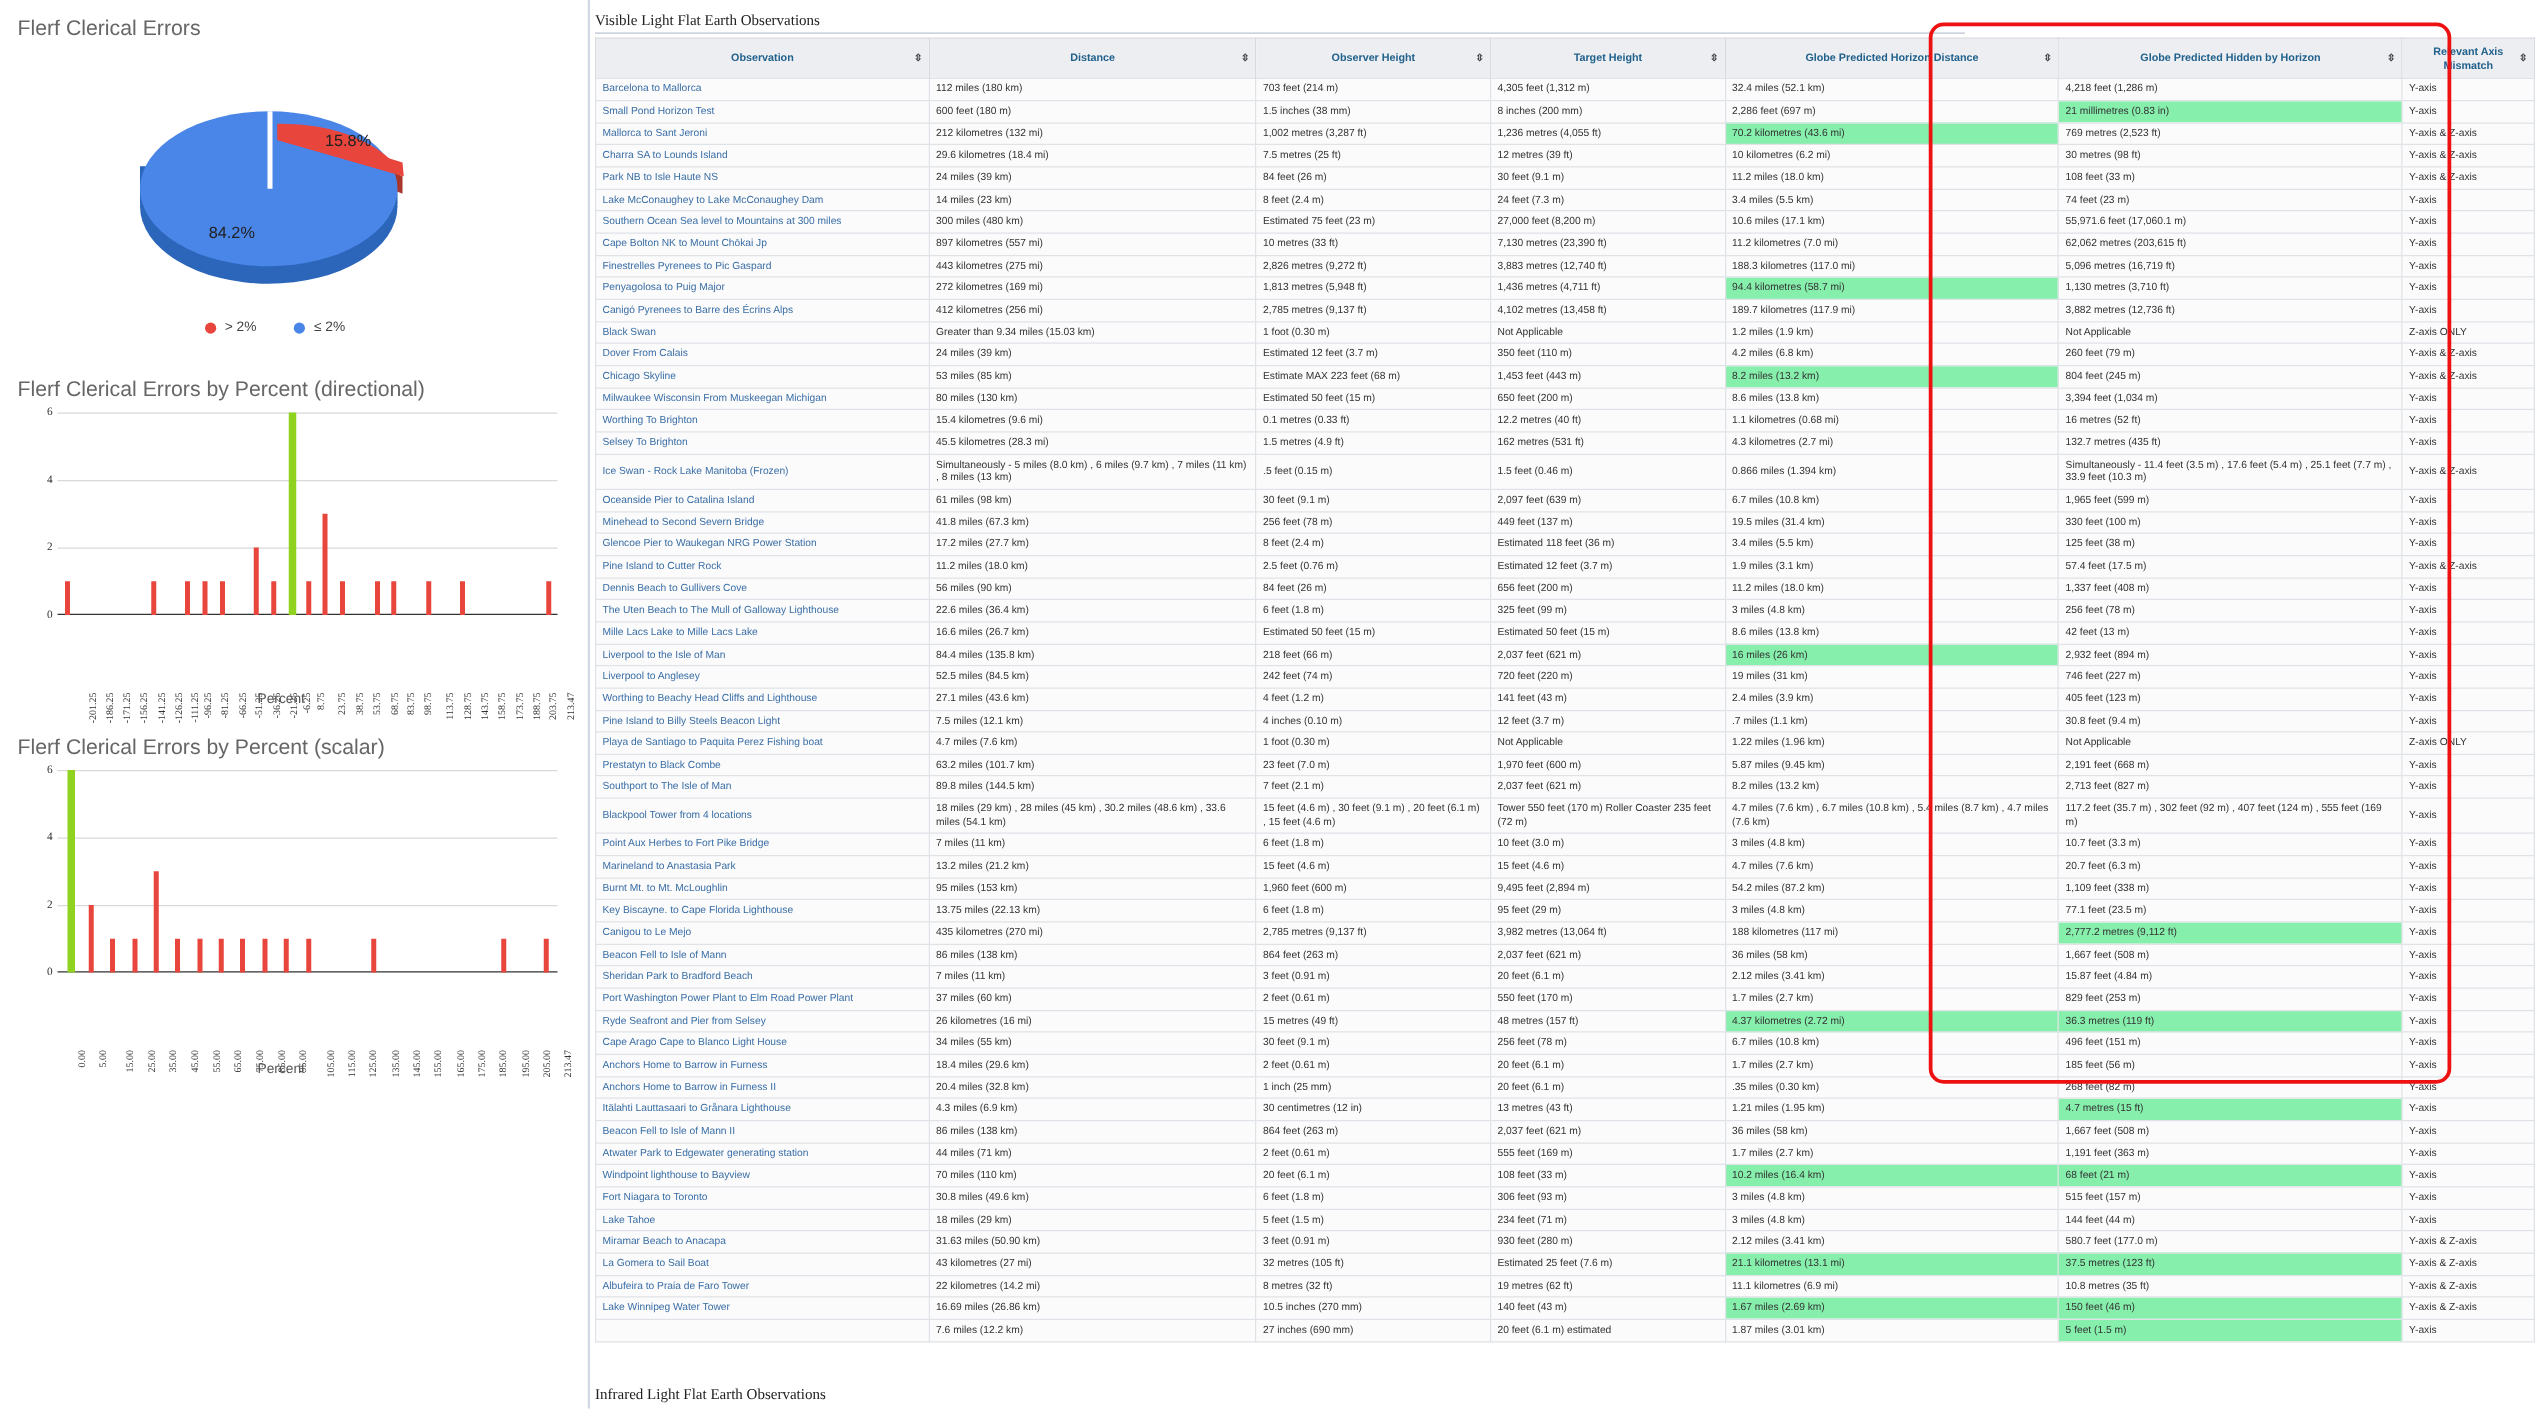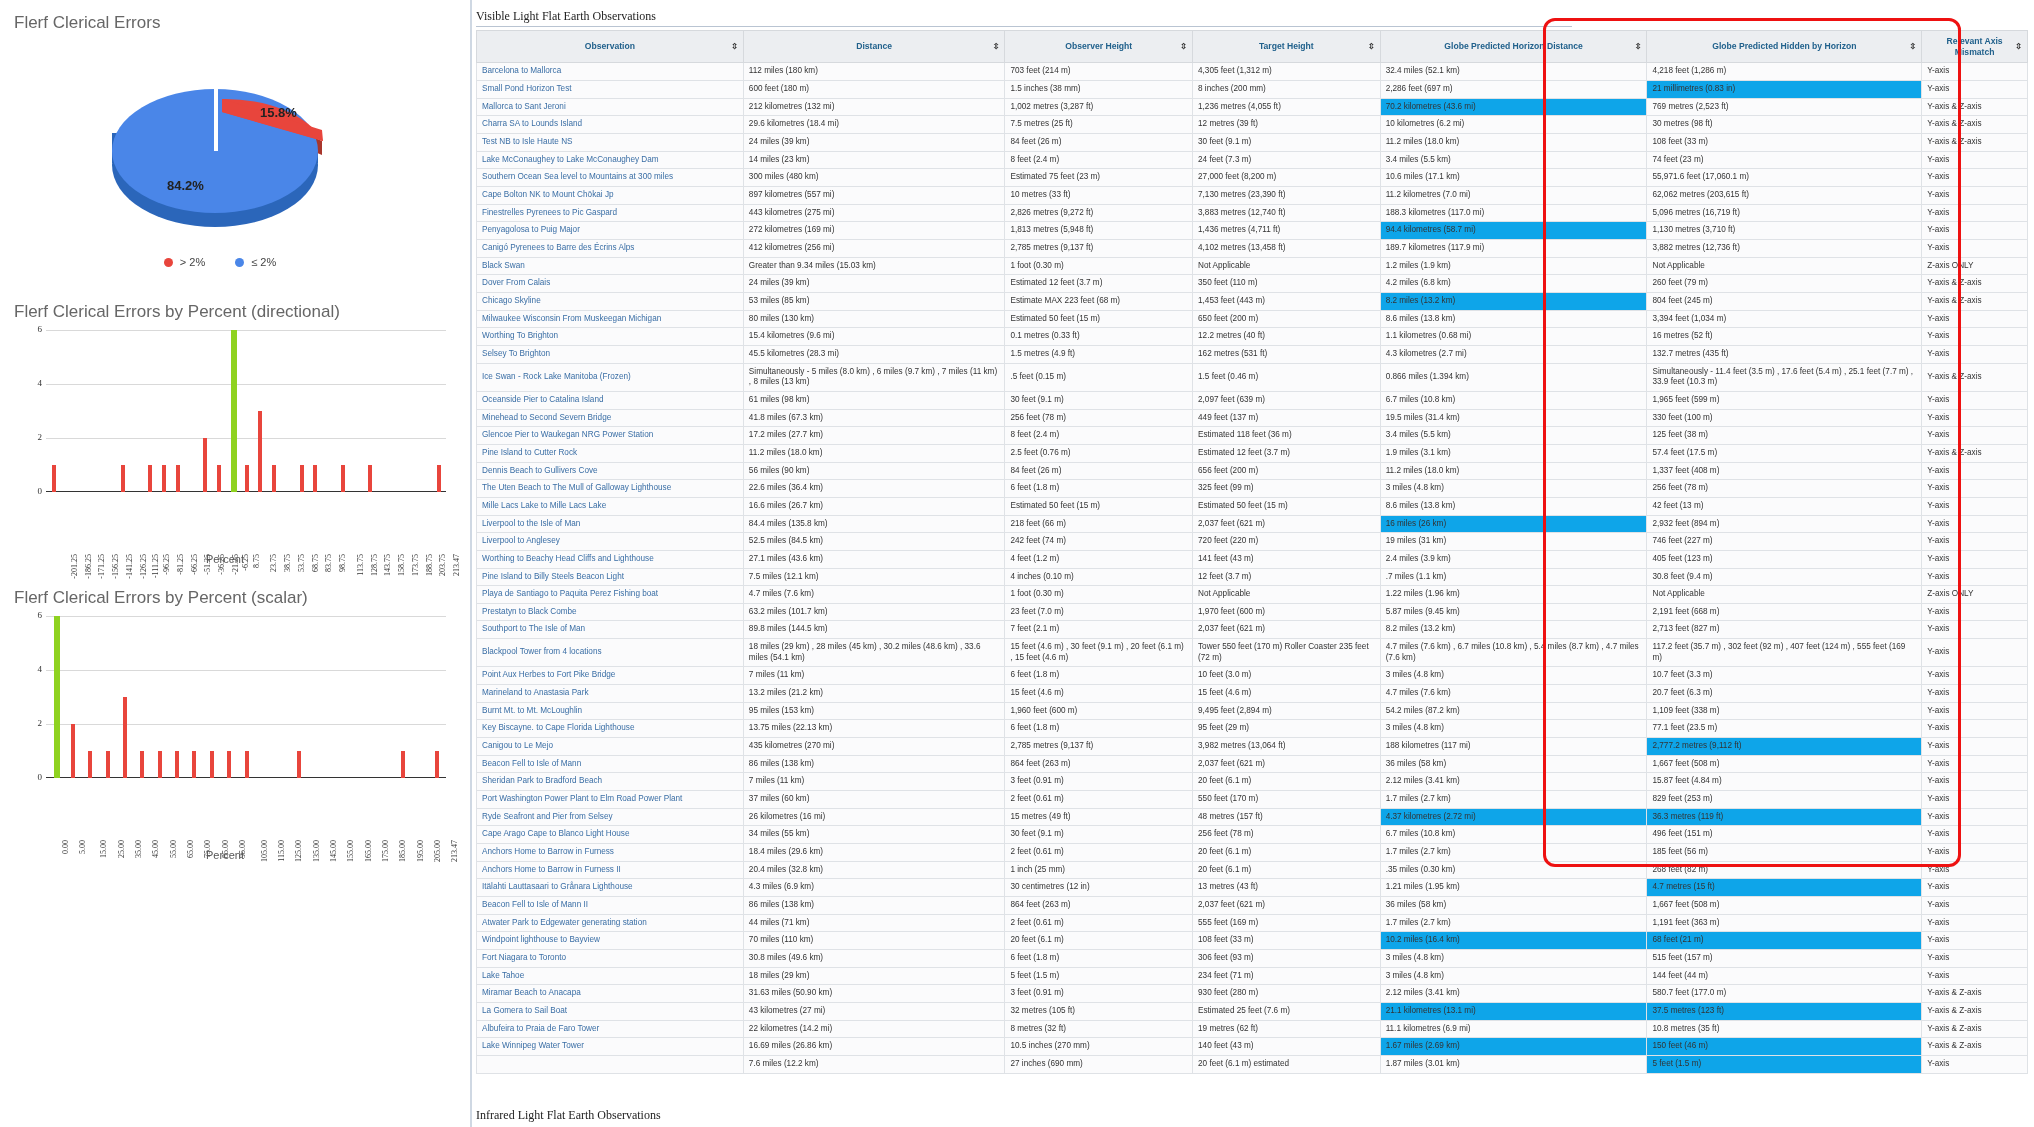--- a/index.html
+++ b/index.html
@@ -19,21 +19,21 @@
   }
 
   .chart-title {
     font-size:17px; color:#666; font-family:"Liberation Sans", sans-serif;
     font-weight:400;
   }
 
   
   #pie-block { position:absolute; left:0; top:0; width:470px; height:290px; }
   #pie-title { position:absolute; left:14px; top:13px; }
-  #pie-wrap { position:absolute; left:105px; top:55px; width:230px; height:185px;font-weight:bold; }
+  #pie-wrap { position:absolute; left:105px; top:55px; width:230px; height:185px; }
 
   .pie-svg { display:block; }
 
   #pie-legend {
     position:absolute; left:0; top:256px; width:440px;
     display:flex; justify-content:center; gap:30px; align-items:center;
     font-size:11px; color:#444;
   }
   .legend-entry { display:flex; align-items:center; gap:7px; }
   .legend-dot { width:9px; height:9px; border-radius:50%; display:inline-block; }
@@ -128,21 +128,21 @@
   table.obs td {
     border:1px solid #dfe2e6;
     padding:3px 5px;
     color:#333;
     vertical-align:middle;
     line-height:1.3;
     background:#fbfbfc;
     height:11.5px;
   }
   table.obs td.obsname a { color:#3a6ea5; text-decoration:none; }
-  table.obs td.hl { background:#0ea5e9;margin-left:48px; }
+  table.obs td.hl { background:#86efac;margin-left:48px; }
   table.obs td.axis { text-align:left; }
 
   
   #annot-rect {
     position:absolute;
     left:1073px; top:18px; width:418px; height:849px;
     border:3px solid #ee1111;
     border-radius:12px;
     pointer-events:none;
     z-index:50;
@@ -375,21 +375,21 @@
         <tr>
           <td class="obsname"><a href="#">Charra SA to Lounds Island</a></td>
           <td>29.6 kilometres (18.4 mi)</td>
           <td>7.5 metres (25 ft)</td>
           <td>12 metres (39 ft)</td>
           <td>10 kilometres (6.2 mi)</td>
           <td>30 metres (98 ft)</td>
           <td class="axis">Y-axis &amp; Z-axis</td>
         </tr>
         <tr>
-          <td class="obsname"><a href="#">Test NB to Isle Haute NS</a></td>
+          <td class="obsname"><a href="#">Park NB to Isle Haute NS</a></td>
           <td>24 miles (39 km)</td>
           <td>84 feet (26 m)</td>
           <td>30 feet (9.1 m)</td>
           <td>11.2 miles (18.0 km)</td>
           <td>108 feet (33 m)</td>
           <td class="axis">Y-axis &amp; Z-axis</td>
         </tr>
         <tr>
           <td class="obsname"><a href="#">Lake McConaughey to Lake McConaughey Dam</a></td>
           <td>14 miles (23 km)</td>

